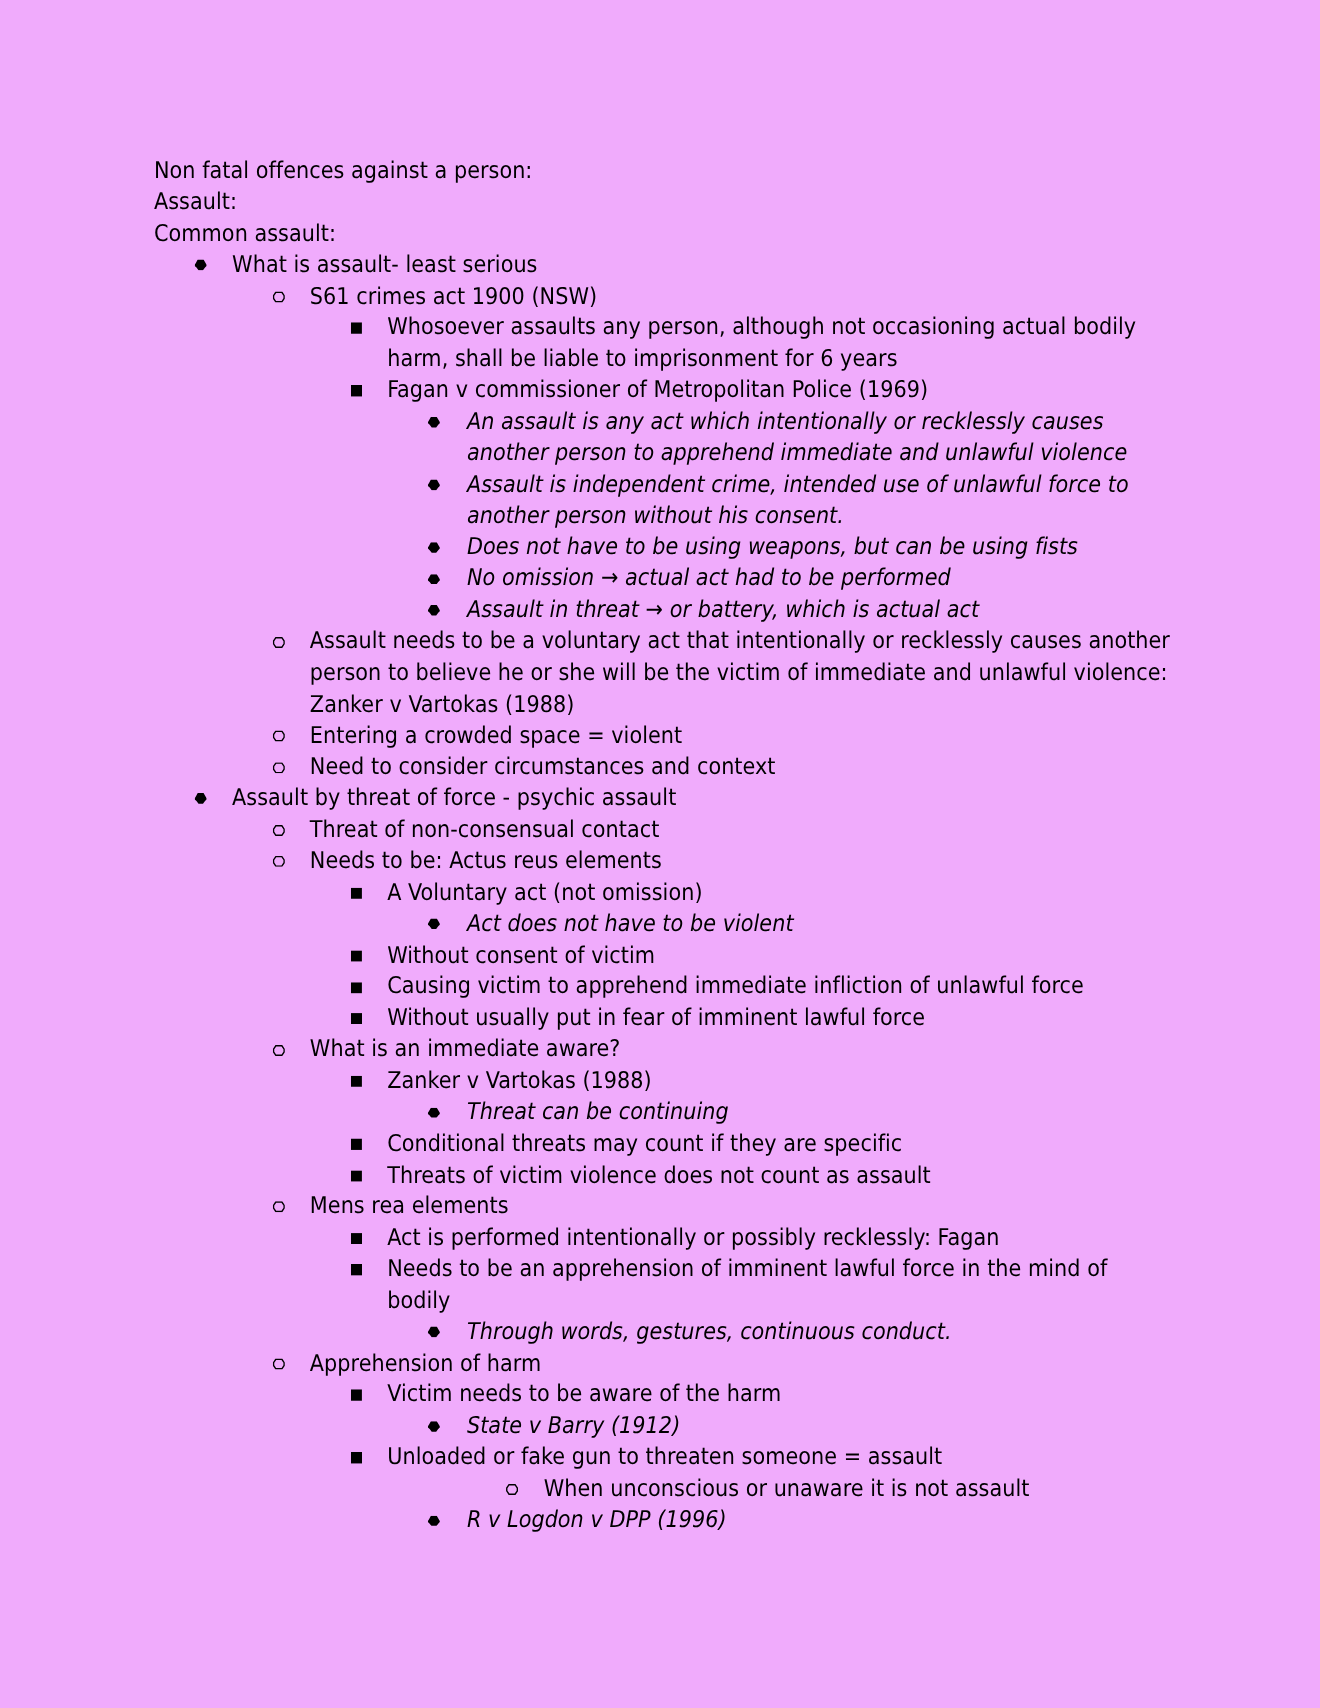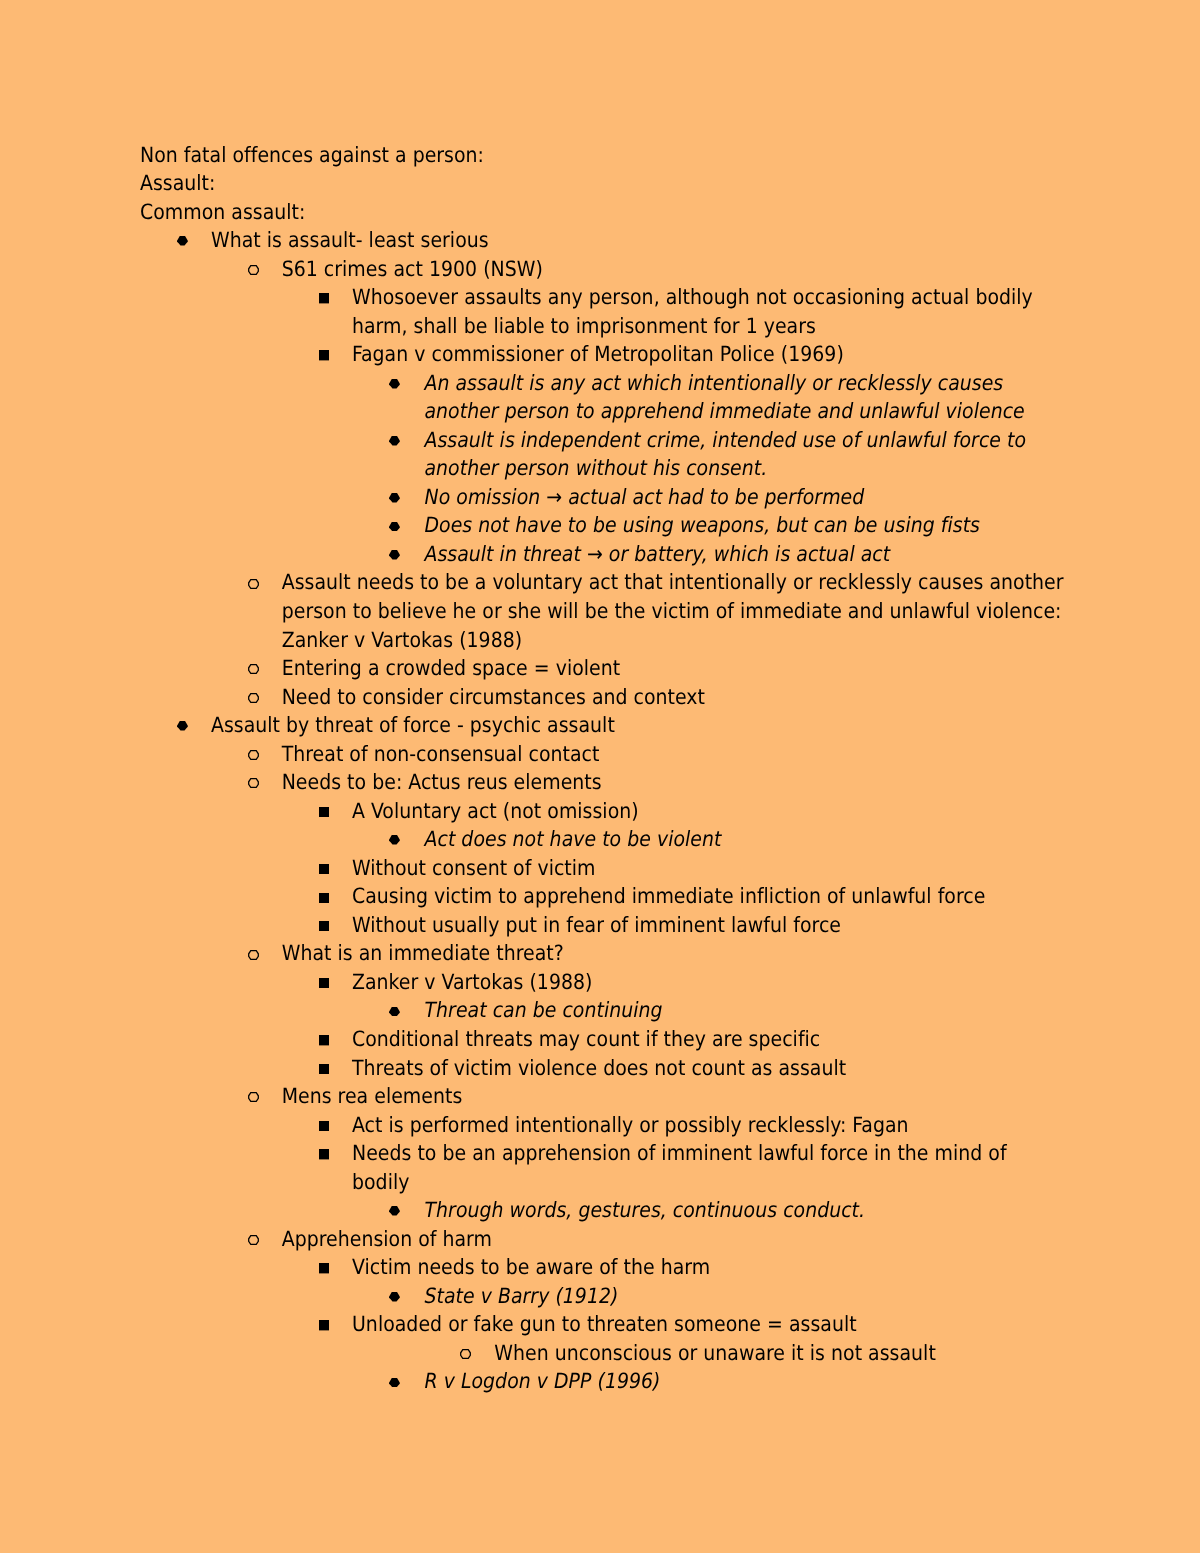--- a/index.html
+++ b/index.html
@@ -10,21 +10,21 @@
     color:#000000;
     font-family:"DejaVu Sans", sans-serif;
     font-stretch:condensed;
     -webkit-font-smoothing:antialiased;
     font-smooth:always;
     text-rendering:geometricPrecision;
   }
   .page {
     position:relative;
     width:1200px; height:1553px;
-    background:#fdba74;
+    background:#f0abfc;
     overflow:hidden;
     will-change:transform;
   }
   .doc {
     position:absolute;
     left:0px; top:140.5px;
     width:1200px;
   }
   .note-line {
     position:relative;
@@ -81,21 +81,21 @@
           </svg>
         </span>
         <span class="note-text">S61 crimes act 1900 (NSW)</span>
       </div>
     <div class="note-line l3">
         <span class="bullet b3">
           <svg width="10.4" height="10.4" viewBox="0 0 20 20" aria-hidden="true">
             <rect x="0" y="0" width="20" height="20" fill="#000000"></rect>
           </svg>
         </span>
-        <span class="note-text">Whosoever assaults any person, although not occasioning actual bodily harm, shall be liable to imprisonment for 1 years</span>
+        <span class="note-text">Whosoever assaults any person, although not occasioning actual bodily harm, shall be liable to imprisonment for 6 years</span>
       </div>
     <div class="note-line l3">
         <span class="bullet b3">
           <svg width="10.4" height="10.4" viewBox="0 0 20 20" aria-hidden="true">
             <rect x="0" y="0" width="20" height="20" fill="#000000"></rect>
           </svg>
         </span>
         <span class="note-text">Fagan v commissioner of Metropolitan Police (1969)</span>
       </div>
     <div class="note-line l4">
@@ -113,29 +113,29 @@
           </svg>
         </span>
         <span class="note-text">Assault is independent crime, intended use of unlawful force to another person without his consent.</span>
       </div>
     <div class="note-line l4">
         <span class="bullet b4">
           <svg width="10.8" height="9.6" viewBox="0 0 106 94" aria-hidden="true">
             <path d="M27 0 L79 0 L98 32 L106 46 L106 56 L92 70 L74 94 L34 94 L16 70 L0 56 L0 46 L9 32 Z" fill="#000000"></path>
           </svg>
         </span>
+        <span class="note-text">Does not have to be using weapons, but can be using fists</span>
+      </div>
+    <div class="note-line l4">
+        <span class="bullet b4">
+          <svg width="10.8" height="9.6" viewBox="0 0 106 94" aria-hidden="true">
+            <path d="M27 0 L79 0 L98 32 L106 46 L106 56 L92 70 L74 94 L34 94 L16 70 L0 56 L0 46 L9 32 Z" fill="#000000"></path>
+          </svg>
+        </span>
         <span class="note-text">No omission → actual act had to be performed</span>
-      </div>
-    <div class="note-line l4">
-        <span class="bullet b4">
-          <svg width="10.8" height="9.6" viewBox="0 0 106 94" aria-hidden="true">
-            <path d="M27 0 L79 0 L98 32 L106 46 L106 56 L92 70 L74 94 L34 94 L16 70 L0 56 L0 46 L9 32 Z" fill="#000000"></path>
-          </svg>
-        </span>
-        <span class="note-text">Does not have to be using weapons, but can be using fists</span>
       </div>
     <div class="note-line l4">
         <span class="bullet b4">
           <svg width="10.8" height="9.6" viewBox="0 0 106 94" aria-hidden="true">
             <path d="M27 0 L79 0 L98 32 L106 46 L106 56 L92 70 L74 94 L34 94 L16 70 L0 56 L0 46 L9 32 Z" fill="#000000"></path>
           </svg>
         </span>
         <span class="note-text">Assault in threat → or battery, which is actual act</span>
       </div>
     <div class="note-line l2">
@@ -225,21 +225,21 @@
           </svg>
         </span>
         <span class="note-text">Without usually put in fear of imminent lawful force</span>
       </div>
     <div class="note-line l2">
         <span class="bullet b2">
           <svg width="11" height="10.1" viewBox="0 0 112 102" aria-hidden="true">
             <path d="M28 7 L84 7 L105 38 L105 64 L84 95 L28 95 L7 64 L7 38 Z" fill="none" stroke="#000000" stroke-width="13"></path>
           </svg>
         </span>
-        <span class="note-text">What is an immediate threat?</span>
+        <span class="note-text">What is an immediate aware?</span>
       </div>
     <div class="note-line l3">
         <span class="bullet b3">
           <svg width="10.4" height="10.4" viewBox="0 0 20 20" aria-hidden="true">
             <rect x="0" y="0" width="20" height="20" fill="#000000"></rect>
           </svg>
         </span>
         <span class="note-text">Zanker v Vartokas (1988)</span>
       </div>
     <div class="note-line l4">

